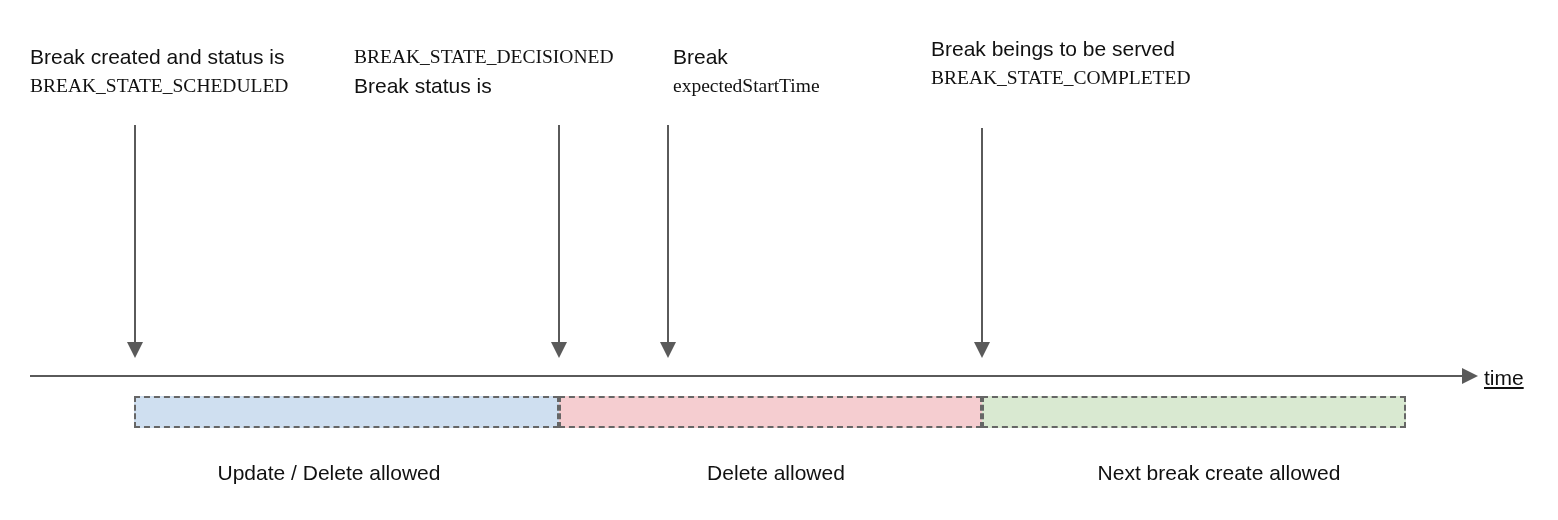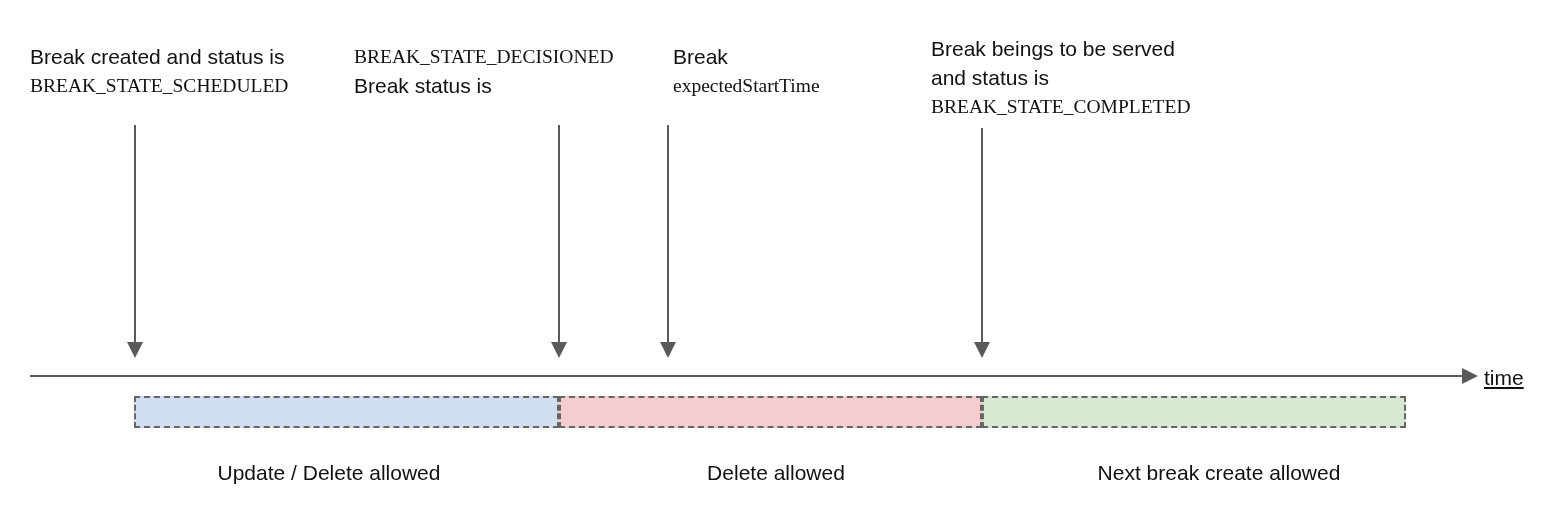--- a/index.html
+++ b/index.html
@@ -120,21 +120,20 @@
   <div class="annotation" style="left:673px; top:42px;">
     <span class="ann-line">Break</span>
     <span class="ann-line mono">expectedStartTime</span>
   </div>
   <div class="v-arrow" style="left:667px; top:125px; height:218px;">
     <span class="head"></span>
   </div>
 
   <div class="annotation" style="left:931px; top:34px;">
     <span class="ann-line">Break beings to be served</span>
-    <span class="ann-line">and status is</span>
     <span class="ann-line mono">BREAK_STATE_COMPLETED</span>
   </div>
   <div class="v-arrow" style="left:981px; top:128px; height:215px;">
     <span class="head"></span>
   </div>
 
   <div class="axis-line" style="left:30px; top:375px; width:1432px;"></div>
   <div class="axis-head" style="left:1462px; top:368px;"></div>
   <div class="axis-label" style="left:1484px; top:366px;text-decoration:underline;">time</div>
 

